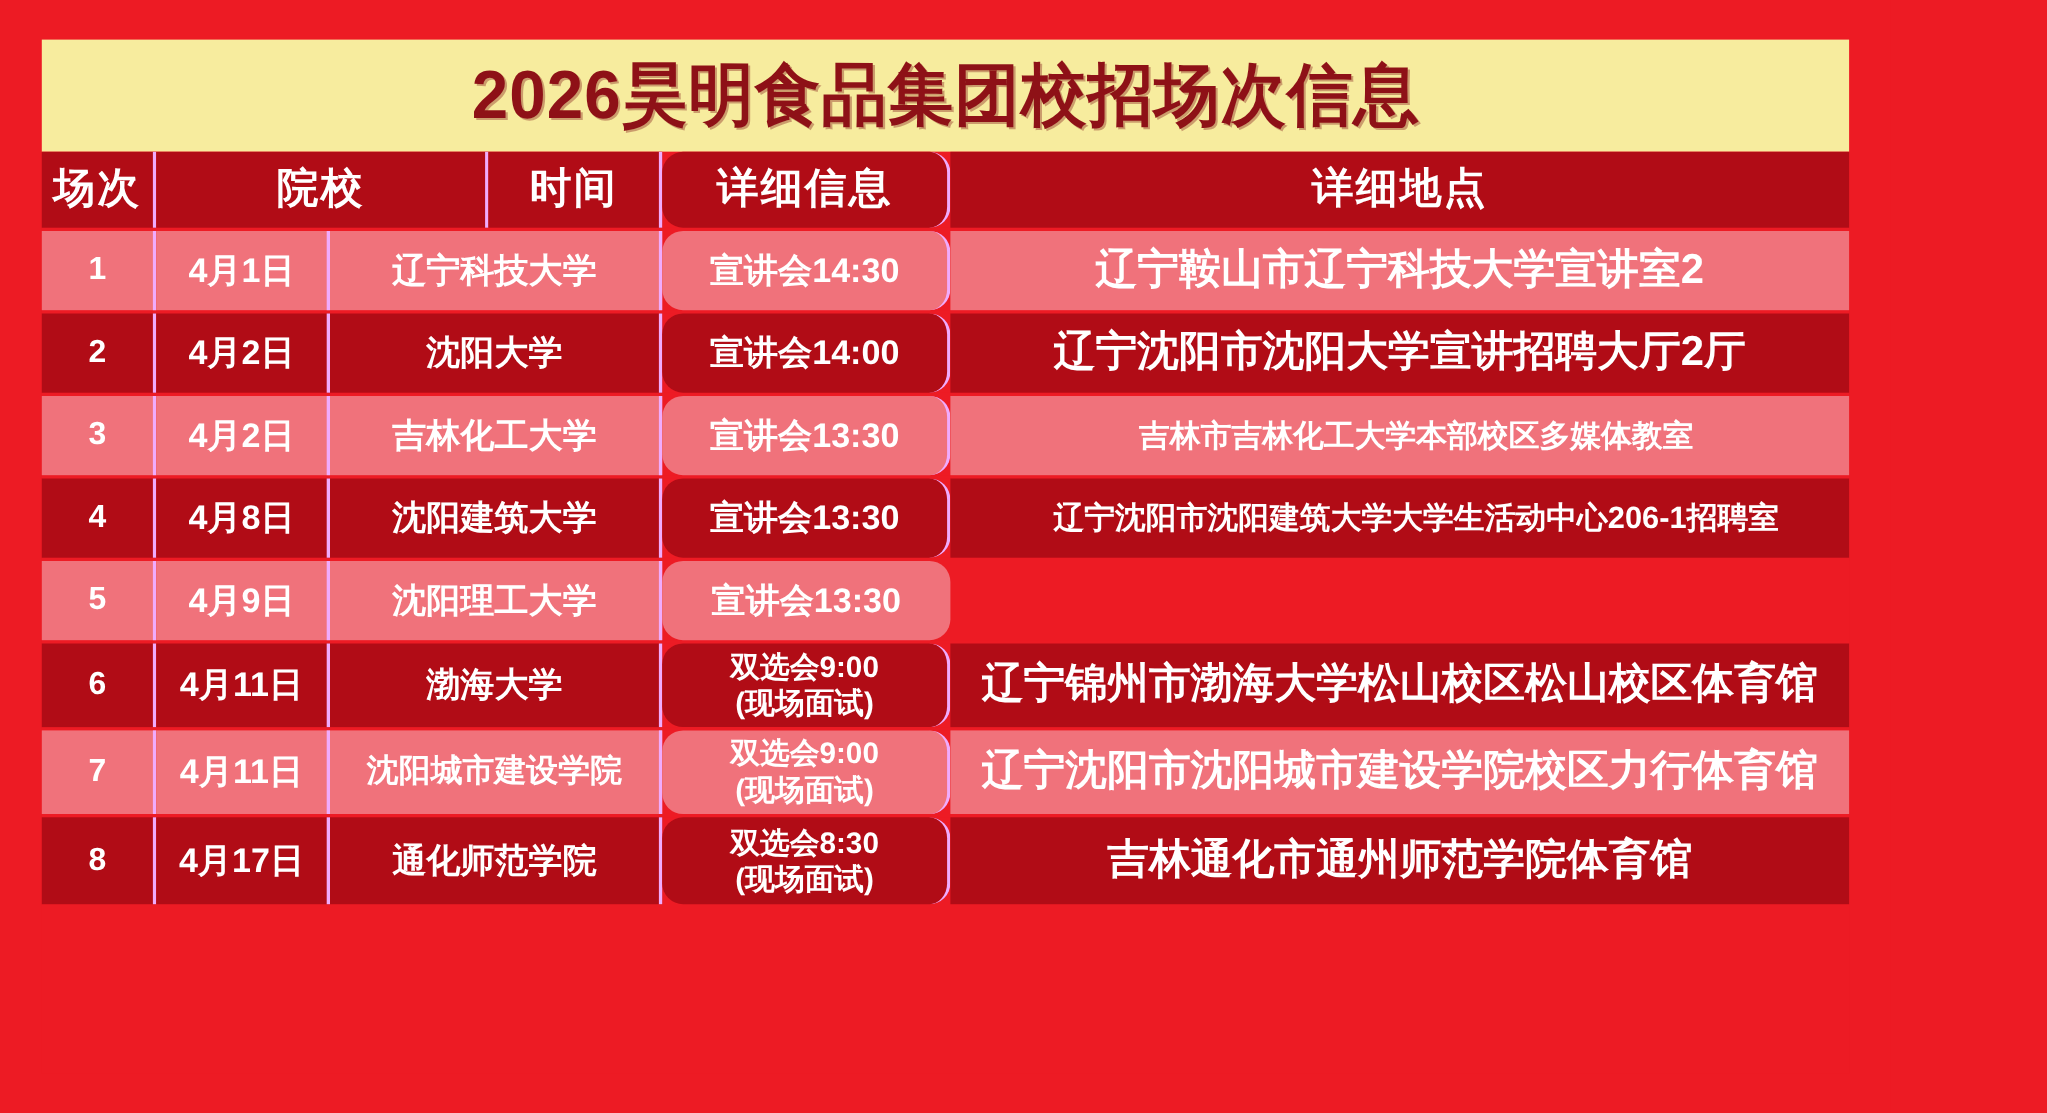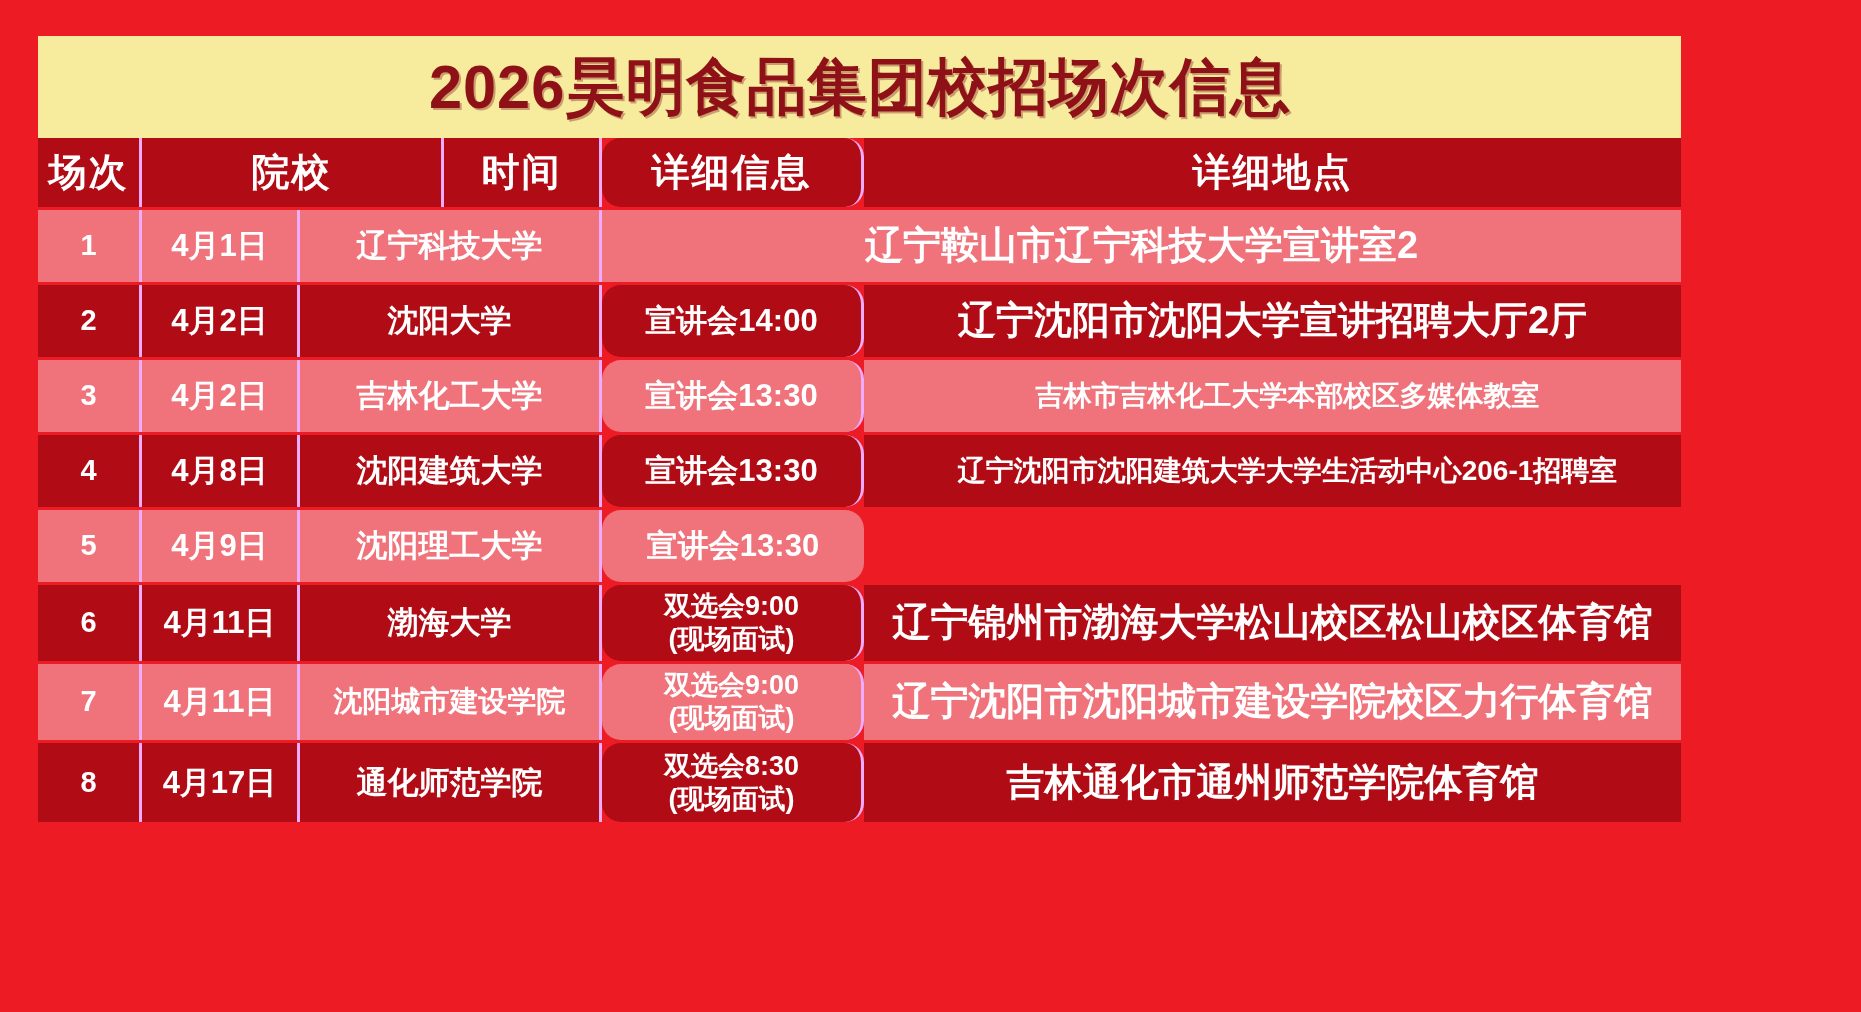--- a/index.html
+++ b/index.html
@@ -125,20 +125,21 @@
       <div class="cell c-school">院校</div>
       <div class="cell c-date">时间</div>
       <div class="cell c-info">详细信息</div>
       <div class="cell c-place">详细地点</div>
     </div>
 
     <div class="row data-row odd">
       <div class="cell c-no">1</div>
       <div class="cell c-date">4月1日</div>
       <div class="cell c-school">辽宁科技大学</div>
+      <div class="cell c-info">宣讲会14:30</div>
       <div class="cell c-place">辽宁鞍山市辽宁科技大学宣讲室2</div>
     </div>
 
     <div class="row data-row even">
       <div class="cell c-no">2</div>
       <div class="cell c-date">4月2日</div>
       <div class="cell c-school">沈阳大学</div>
       <div class="cell c-info">宣讲会14:00</div>
       <div class="cell c-place">辽宁沈阳市沈阳大学宣讲招聘大厅2厅</div>
     </div>

